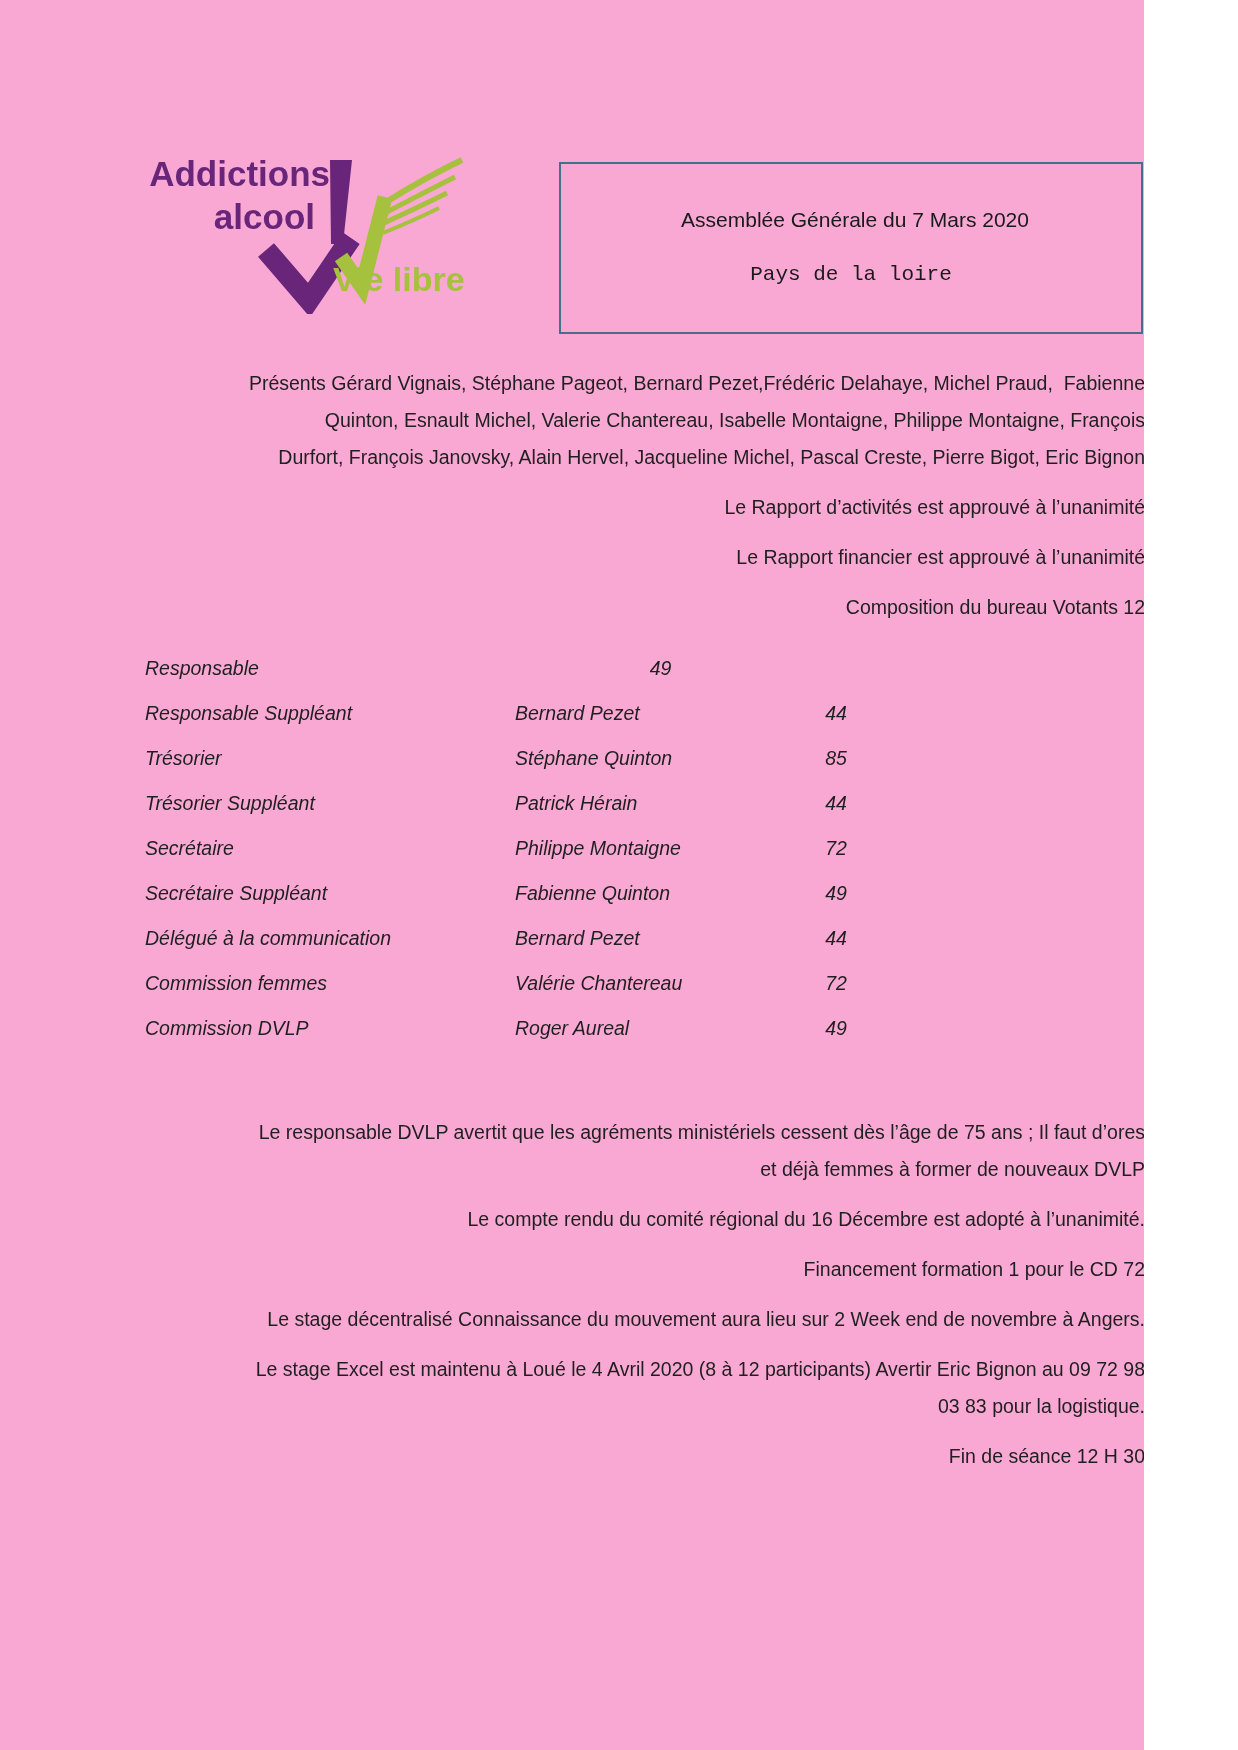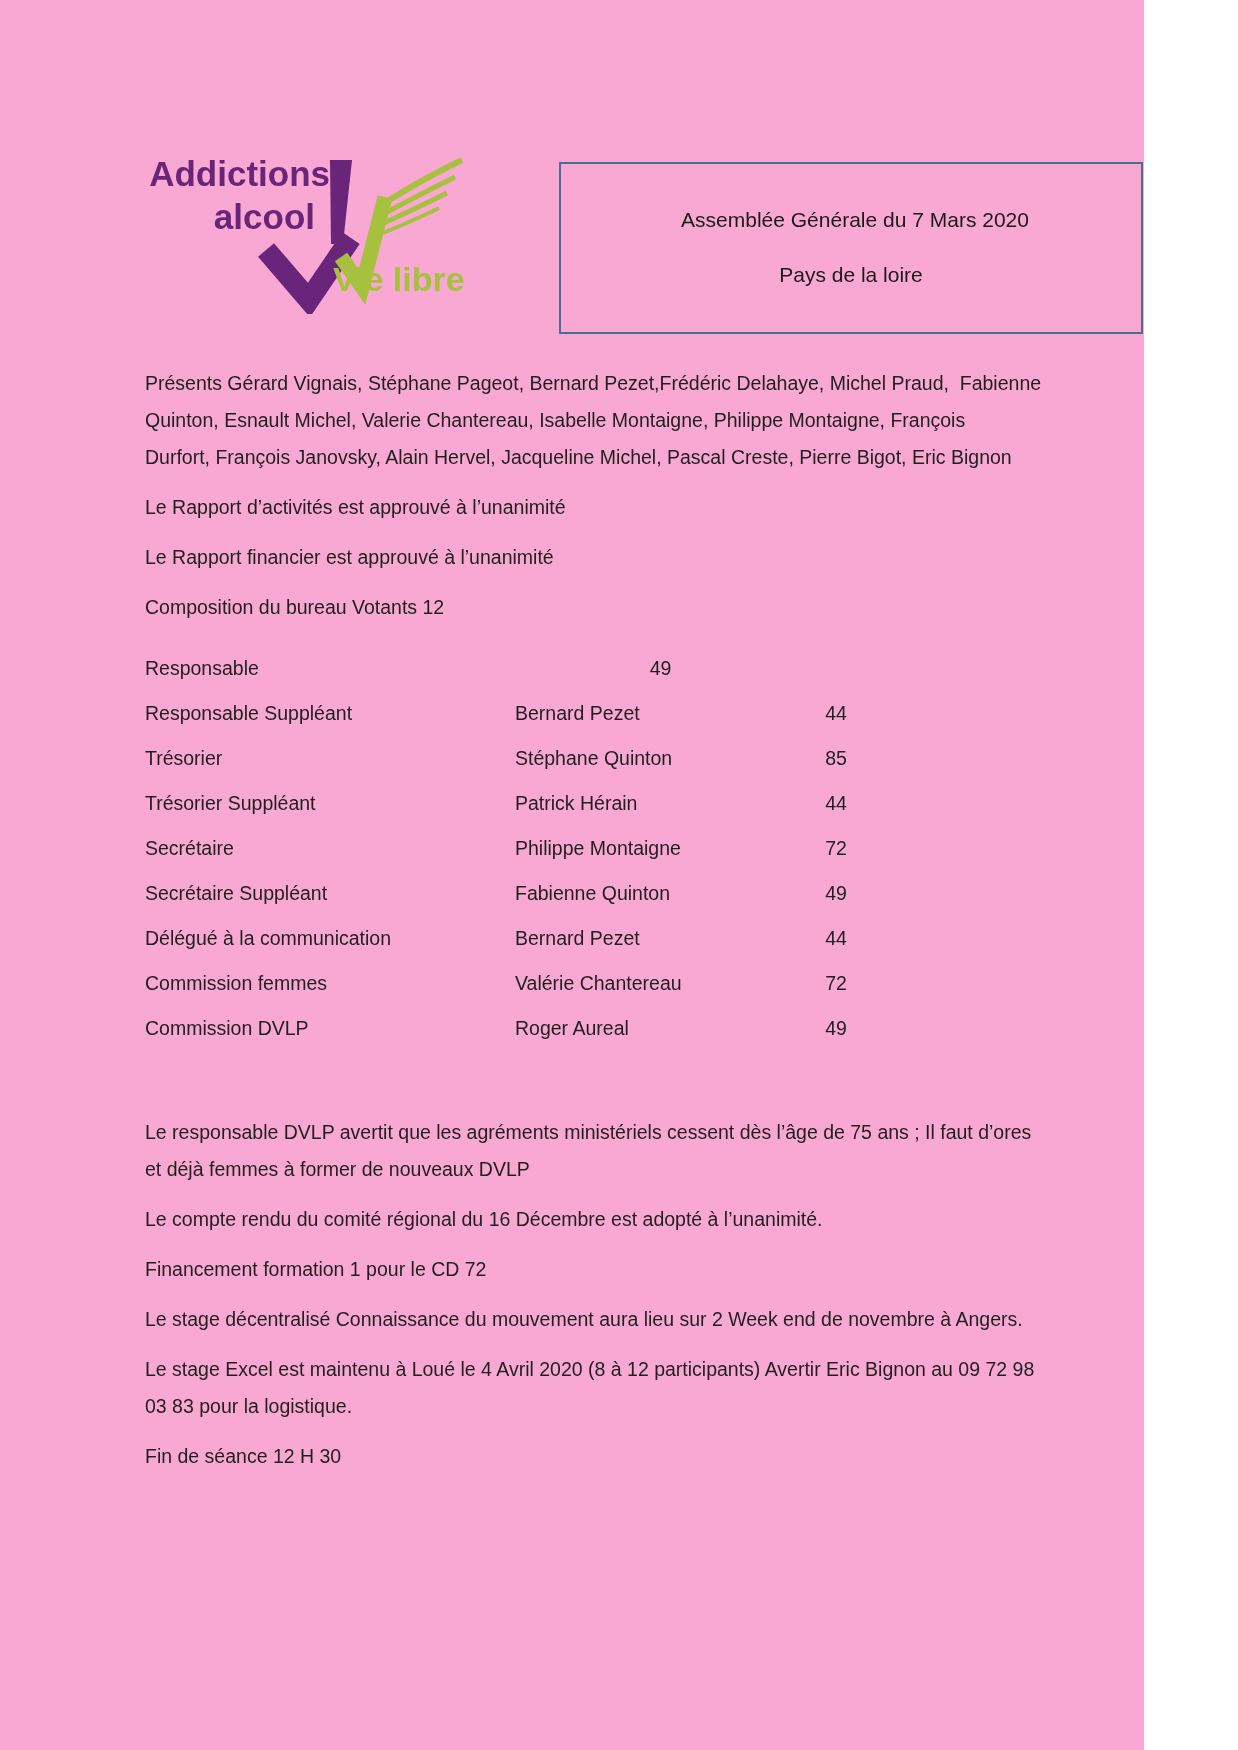--- a/index.html
+++ b/index.html
@@ -11,27 +11,27 @@
   .logo { position:absolute; left:128px; top:146px; width:366px; height:168px; }
   .logo svg { display:block; }
   .logo-word { font-family:"Liberation Sans", sans-serif; font-weight:bold; }
   
   .header-box {
     position:absolute; left:559px; top:162px; width:584px; height:172px;
     border:2px solid #44708c; box-sizing:border-box; text-align:center;
     font-size:21px; color:#1a1a1a;
   }
   .header-box .title    { margin-top:44px;padding-left:8px; }
-  .header-box .subtitle { margin-top:31px; }
+  .header-box .subtitle { margin-top:31px;font-family:Liberation Mono, monospace; }
   
   .content { position:absolute; left:145px; top:365px; width:1000px; font-size:19.5px; }
   .para { margin:0 0 13px 0; }
-  .para .line { line-height:37px; white-space:pre; }
+  .para .line { line-height:37px; white-space:pre;text-align:right; }
   
-  .btable { margin-top:20px; margin-bottom:63px; }
+  .btable { margin-top:20px; margin-bottom:63px;font-style:italic; }
   .brow { display:grid; grid-template-columns:370px 291px 60px; line-height:45px; }
   .brow .votes { text-align:center; }
 </style>
 </head>
 <body>
 
 <div class="page">
 
   <div class="logo">
     <svg width="366" height="168" viewBox="0 0 366 160">

